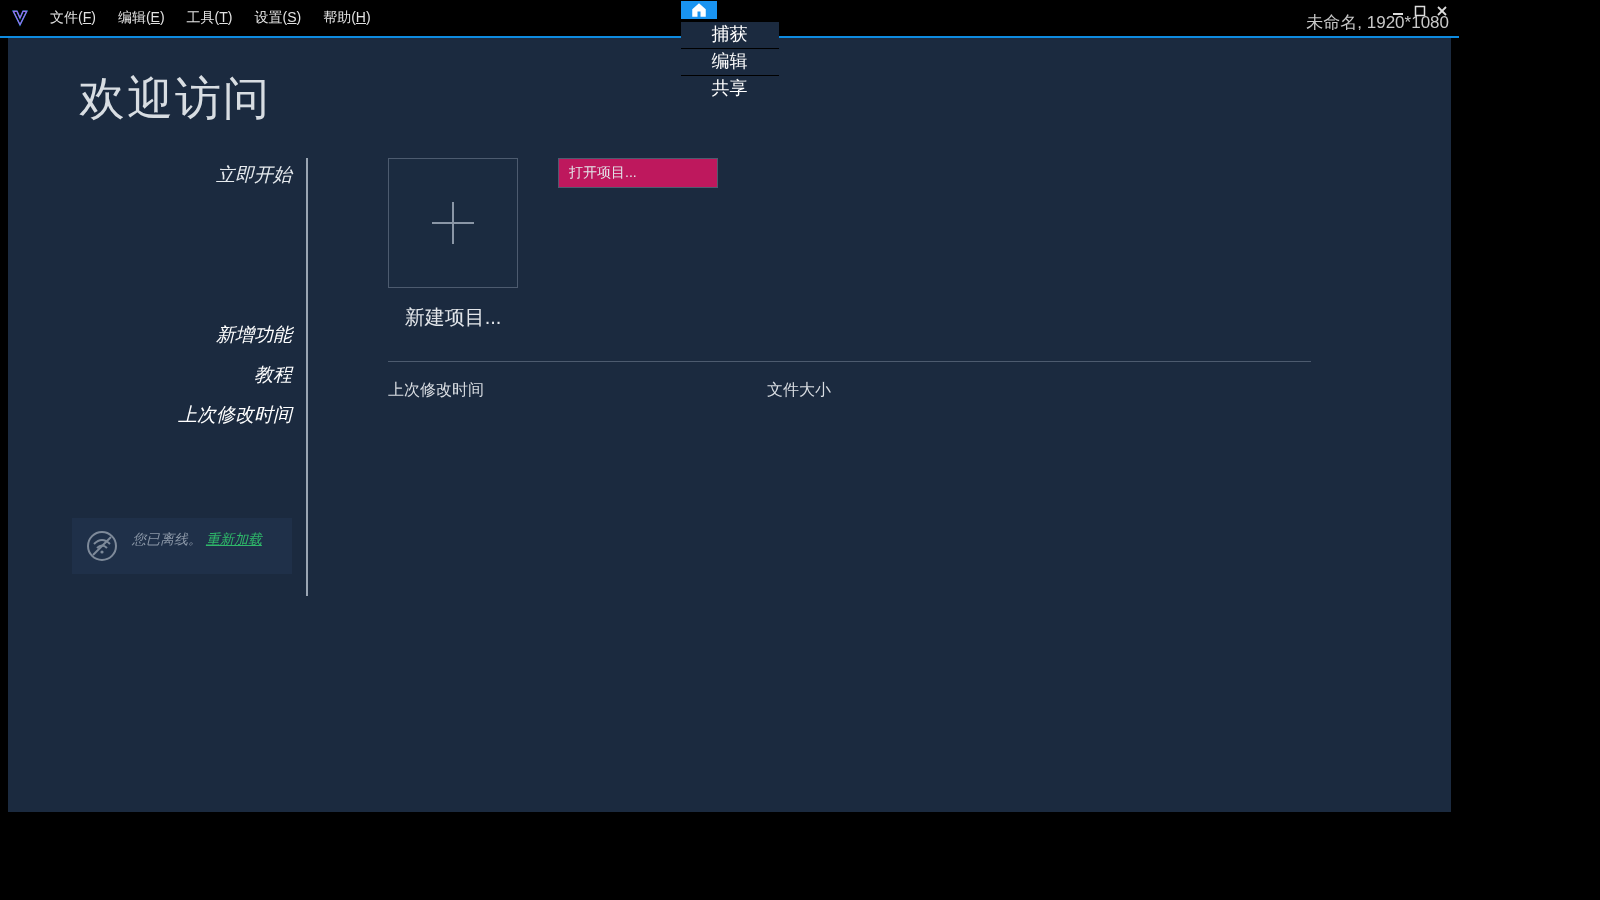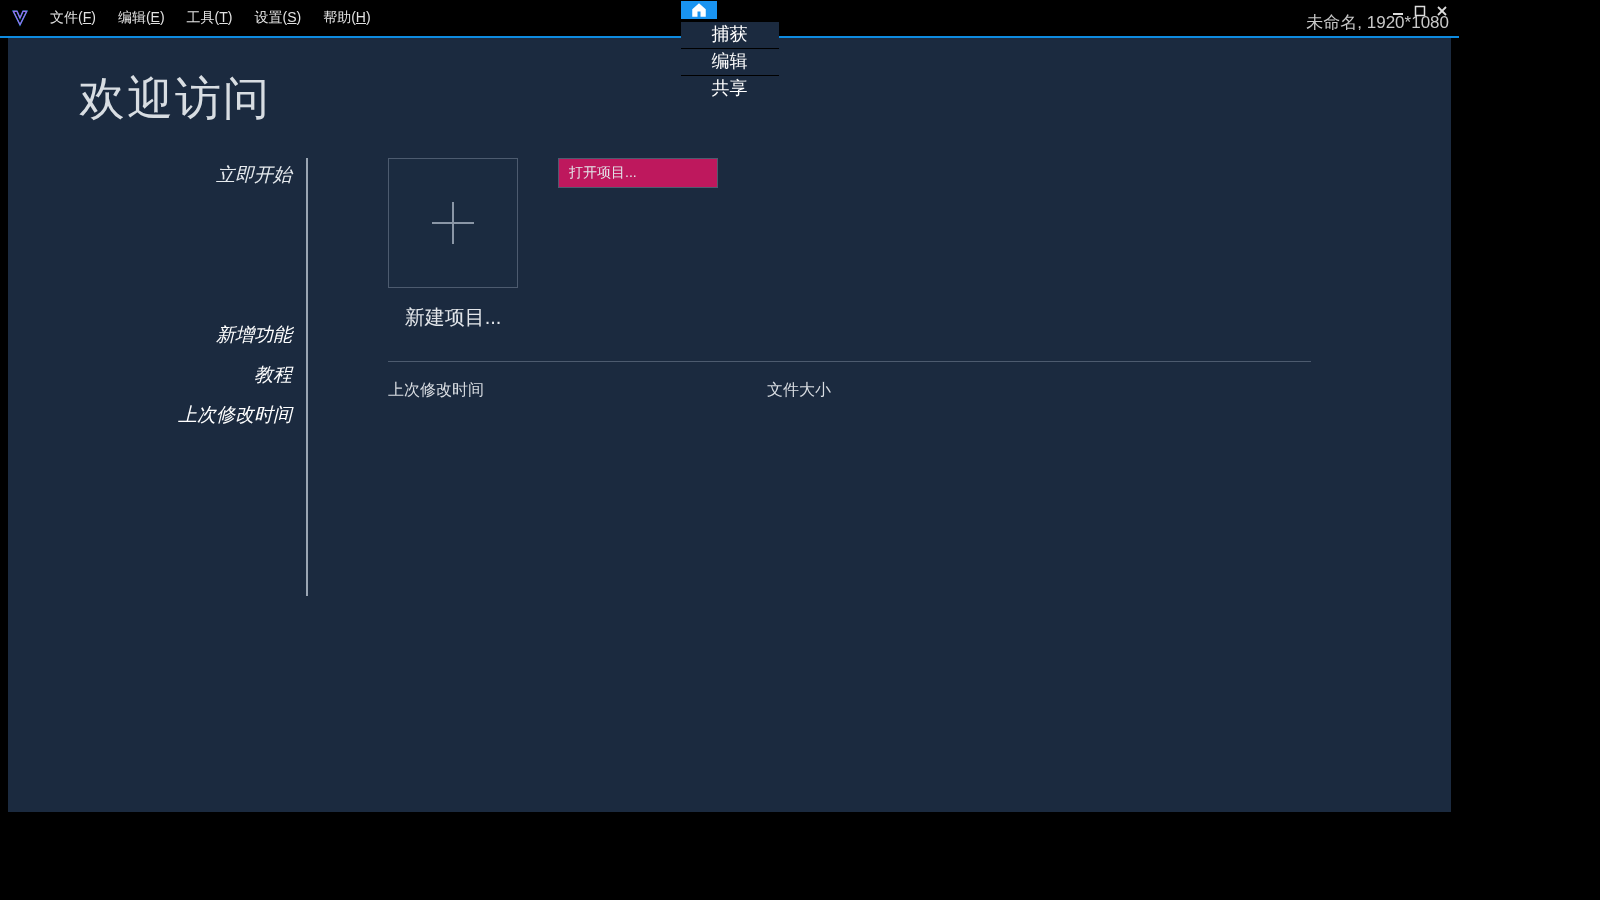--- a/index.html
+++ b/index.html
@@ -282,20 +282,33 @@
     <div class="content-row">
 
       <div class="sidenav">
         <div class="vdivider"></div>
         <div class="navitem active">立即开始</div>
         <div class="spacer1"></div>
         <div class="navitem">新增功能</div>
         <div class="navitem">教程</div>
         <div class="navitem">上次修改时间</div>
 
+        <div class="offline-box">
+          <svg width="32" height="32" viewBox="0 0 32 32">
+            <circle cx="16" cy="16" r="14" fill="none" stroke="#7e8a9a" stroke-width="2"></circle>
+            <path d="M8 14 Q16 6 24 14" fill="none" stroke="#7e8a9a" stroke-width="2"></path>
+            <path d="M11 18 Q16 13 21 18" fill="none" stroke="#7e8a9a" stroke-width="2"></path>
+            <circle cx="16" cy="22" r="1.6" fill="#7e8a9a"></circle>
+            <line x1="7" y1="25" x2="25" y2="7" stroke="#7e8a9a" stroke-width="2"></line>
+          </svg>
+          <div class="txt">
+            <span>您已离线。</span>
+            <span class="reload">重新加载</span>
+          </div>
+        </div>
       </div>
 
       <div class="main-pane">
         <div class="start-row">
           <div class="new-tile">
             <div class="tile">
               <svg width="54" height="54" viewBox="0 0 54 54">
                 <line x1="27" y1="6" x2="27" y2="48" stroke="#8a96a6" stroke-width="2"></line>
                 <line x1="6" y1="27" x2="48" y2="27" stroke="#8a96a6" stroke-width="2"></line>
               </svg>

